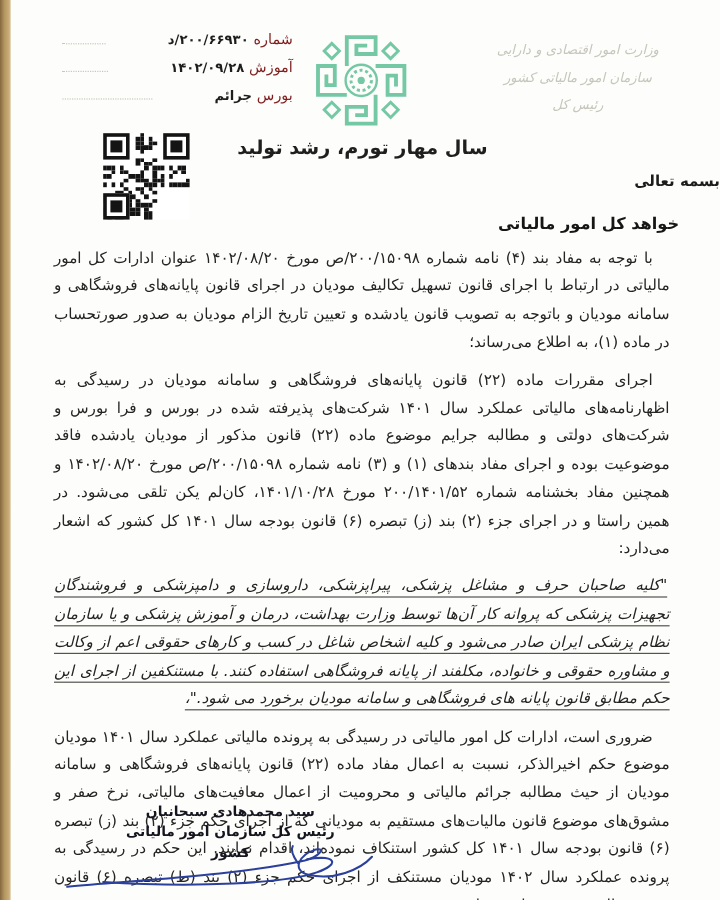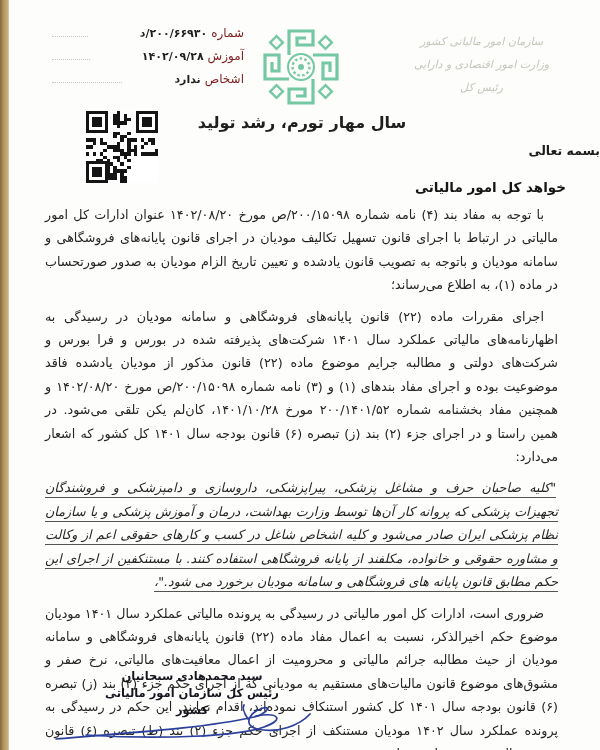--- a/index.html
+++ b/index.html
@@ -40,22 +40,22 @@
        font-weight:700;font-size:11.5px;line-height:17px;color:#15151f;}
   .sig-ink{position:absolute;top:703px;left:52px;pointer-events:none;}
 </style>
 </head>
 <body>
 
 <div class="page">
   <div class="edge-strip"></div>
 
   <div class="lh-right">
+    <div>وزارت امور اقتصادی و دارایی</div>
     <div>سازمان امور مالیاتی کشور</div>
-    <div>وزارت امور اقتصادی و دارایی</div>
     <div>رئیس کل</div>
   </div>
 
   <div class="logo">
     <svg viewBox="0 0 84 84" width="84" height="84" aria-hidden="true">
       <g fill="none" stroke="#74c8a4" stroke-width="3.2">
         <path d="M30 30 V6 H54 V20 H38 V13 H47"></path>
         <path d="M30 30 V6 H54 V20 H38 V13 H47" transform="rotate(90 42 42)"></path>
         <path d="M30 30 V6 H54 V20 H38 V13 H47" transform="rotate(180 42 42)"></path>
         <path d="M30 30 V6 H54 V20 H38 V13 H47" transform="rotate(270 42 42)"></path>
@@ -80,22 +80,22 @@
       <span class="meta-label">شماره</span>
       <span class="meta-value">۲۰۰/۶۶۹۳۰/د</span>
       <span class="meta-leader"></span>
     </div>
     <div class="meta-row">
       <span class="meta-label">آموزش</span>
       <span class="meta-value">۱۴۰۲/۰۹/۲۸</span>
       <span class="meta-leader"></span>
     </div>
     <div class="meta-row">
-      <span class="meta-label">اشخاص</span>
-      <span class="meta-value">ندارد</span>
+      <span class="meta-label">بورس</span>
+      <span class="meta-value">جرائم</span>
       <span class="meta-leader"></span>
     </div>
   </div>
 
   <div class="qr">
     <div class="finder f-tl"></div>
     <div class="finder f-tr"></div>
     <div class="finder f-bl"></div>
   <div></div>
       <div></div>

